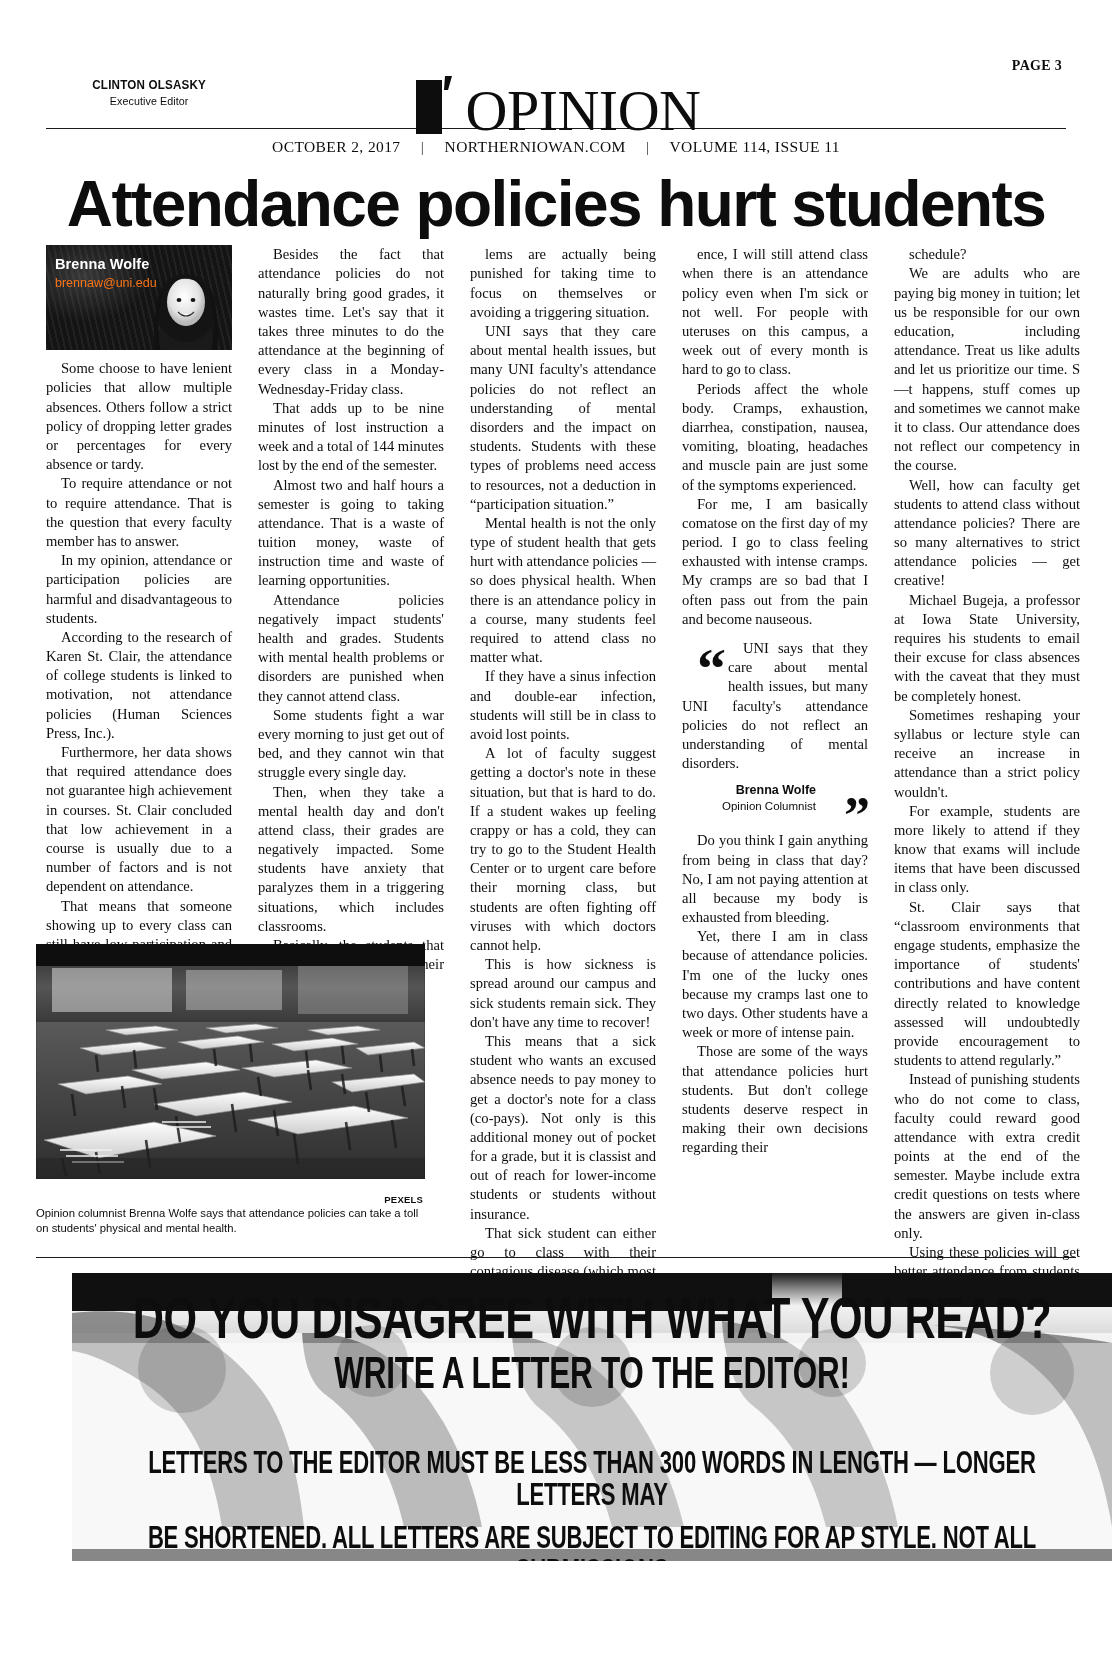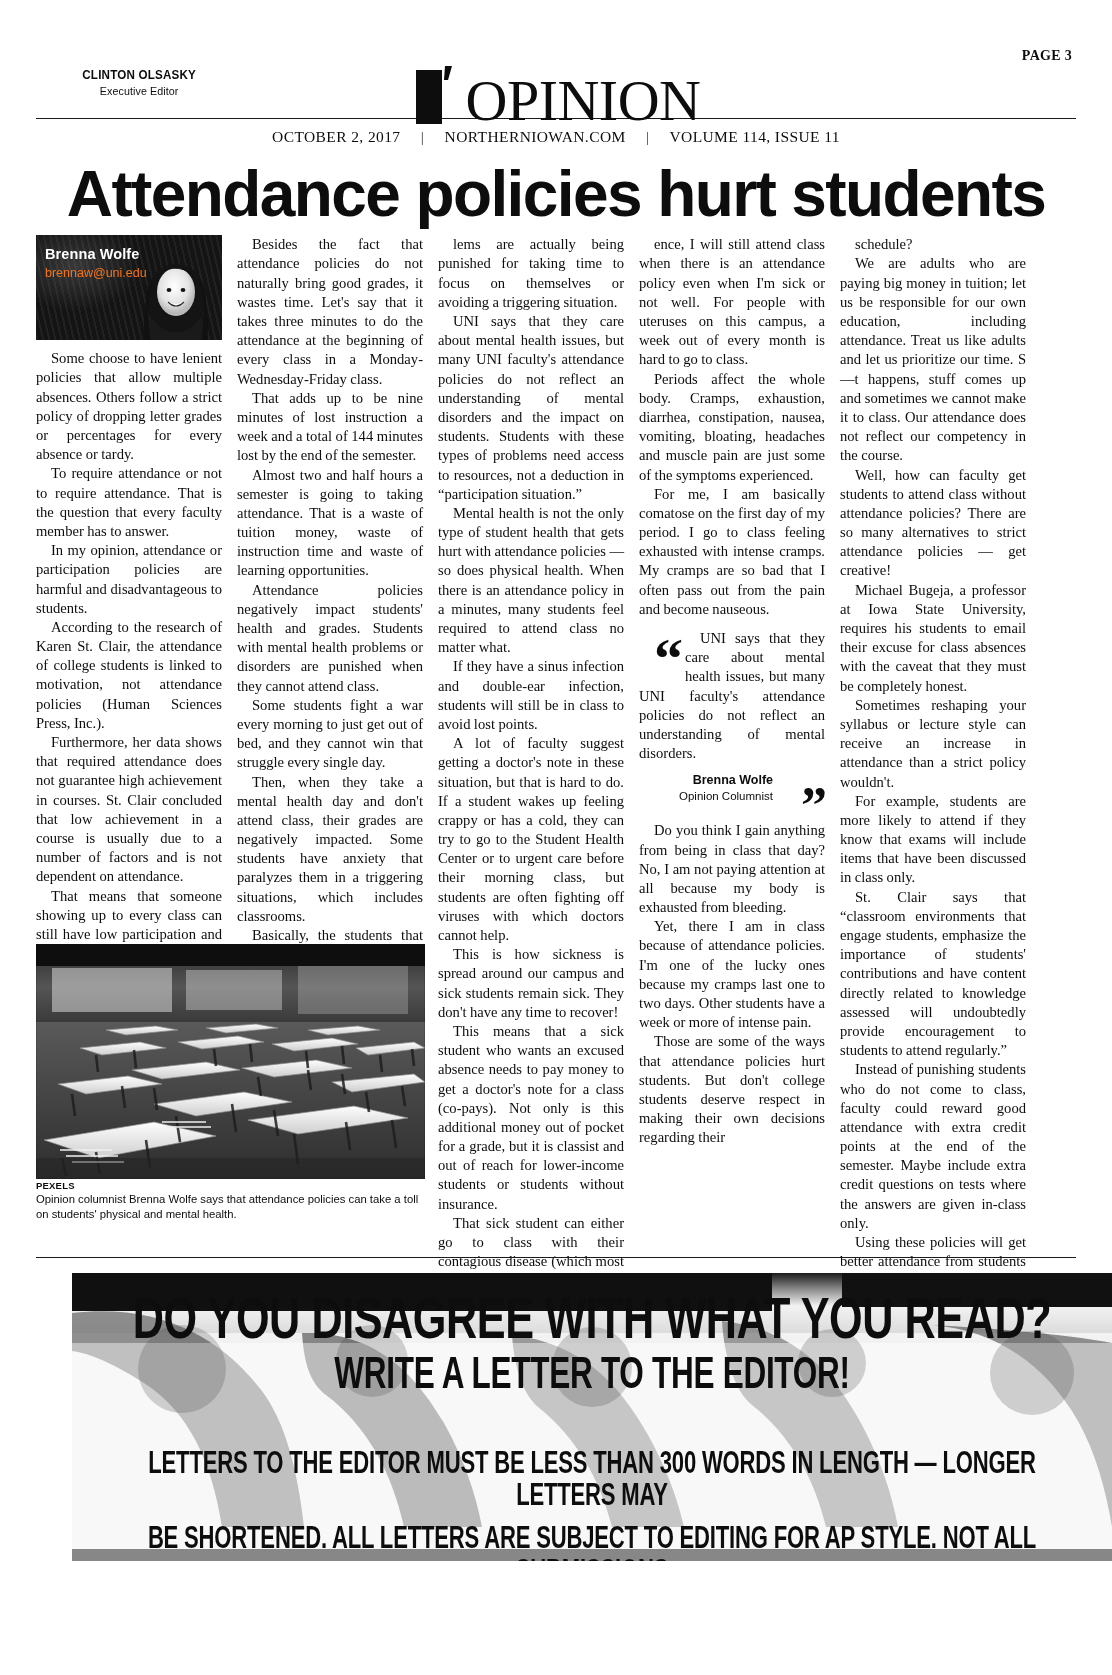--- a/index.html
+++ b/index.html
@@ -13,21 +13,21 @@
     height: 1675px;
     font-family: "Liberation Serif", "DejaVu Serif", serif;
     color: #0d0d0d;
     position: relative;
     overflow: hidden;
   }
   .page {
     width: 1112px;
     height: 1675px;
     position: relative;
-    padding: 0;
+    padding: 10px;
     box-sizing: border-box;
     border-radius: 16px;
   }
 
   
   .masthead {
     position: relative;
     height: 118px;
     padding: 0 36px;
   }
@@ -108,21 +108,21 @@
     text-align: center;
     margin: 16px 36px 8px 36px;
     transform: scaleX(1.0);
   }
 
   
   .columns {
     position: relative;
     margin: 8px 36px 0 36px;
     display: flex;
-    gap: 15px;
+    gap: 26px;
     align-items: flex-start;
   }
   .col {
     width: 186px;
     flex: 0 0 186px;
     position: relative;
   }
   .col p {
     margin: 0;
     font-family: "Liberation Serif", "DejaVu Serif", serif;
@@ -247,26 +247,27 @@
     position: relative;
   }
   .photo {
     width: 389px;
     height: 235px;
     position: relative;
     overflow: hidden;
     background: #6e6e6e;
   }
   .photo-credit {
-    text-align: left;
+    text-align: right;
     font-family: "Liberation Sans", sans-serif;
     font-weight: bold;
     font-size: 9.5px;
     letter-spacing: 0.2px;
     padding: 1px 2px 0 0;
+    margin-top: 14px;
   }
   .photo-caption {
     font-family: "Liberation Sans", sans-serif;
     font-size: 11.3px;
     line-height: 1.32;
     padding-top: 1px;
     max-width: 385px;
   }
 
   
@@ -416,21 +417,21 @@
       <p>Almost two and half hours a semester is going to taking attendance. That is a waste of tuition money, waste of instruction time and waste of learning opportunities.</p>
       <p>Attendance policies negatively impact students' health and grades. Students with mental health problems or disorders are punished when they cannot attend class.</p>
       <p>Some students fight a war every morning to just get out of bed, and they cannot win that struggle every single day.</p>
       <p>Then, when they take a mental health day and don't attend class, their grades are negatively impacted. Some students have anxiety that paralyzes them in a triggering situations, which includes classrooms.</p>
       <p>Basically, the students that are trying to fight off their mental health prob-</p>
     </div>
 
     <div class="col">
       <p>lems are actually being punished for taking time to focus on themselves or avoiding a triggering situation.</p>
       <p>UNI says that they care about mental health issues, but many UNI faculty's attendance policies do not reflect an understanding of mental disorders and the impact on students. Students with these types of problems need access to resources, not a deduction in “participation situation.”</p>
-      <p>Mental health is not the only type of student health that gets hurt with attendance policies — so does physical health. When there is an attendance policy in a minutes, many students feel required to attend class no matter what.</p>
+      <p>Mental health is not the only type of student health that gets hurt with attendance policies — so does physical health. When there is an attendance policy in a course, many students feel required to attend class no matter what.</p>
       <p>If they have a sinus infection and double-ear infection, students will still be in class to avoid lost points.</p>
       <p>A lot of faculty suggest getting a doctor's note in these situation, but that is hard to do. If a student wakes up feeling crappy or has a cold, they can try to go to the Student Health Center or to urgent care before their morning class, but students are often fighting off viruses with which doctors cannot help.</p>
       <p>This is how sickness is spread around our campus and sick students remain sick. They don't have any time to recover!</p>
       <p>This means that a sick student who wants an excused absence needs to pay money to get a doctor's note for a class (co-pays). Not only is this additional money out of pocket for a grade, but it is classist and out of reach for lower-income students or students without insurance.</p>
       <p>That sick student can either go to class with their contagious disease (which most do) or they can stay home and lose points in their course.</p>
       <p>Speaking from experi-</p>
     </div>
 
     <div class="col">
       <p>ence, I will still attend class when there is an attendance policy even when I'm sick or not well. For people with uteruses on this campus, a week out of every month is hard to go to class.</p>

